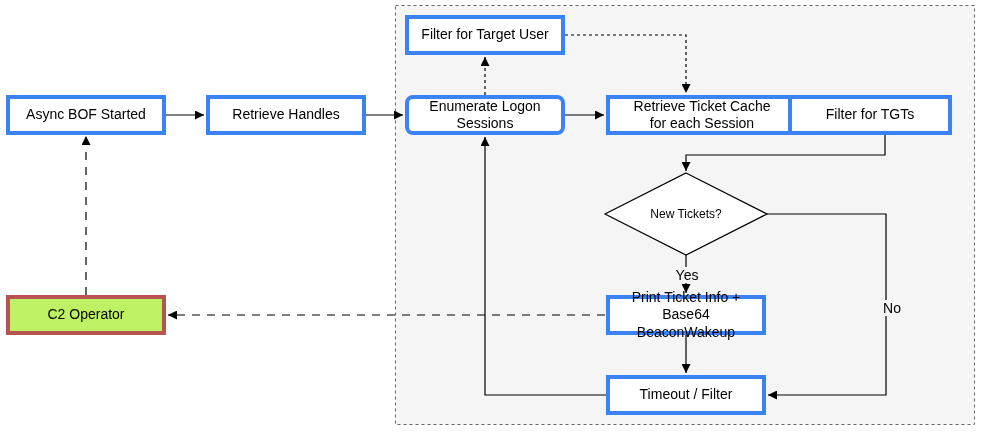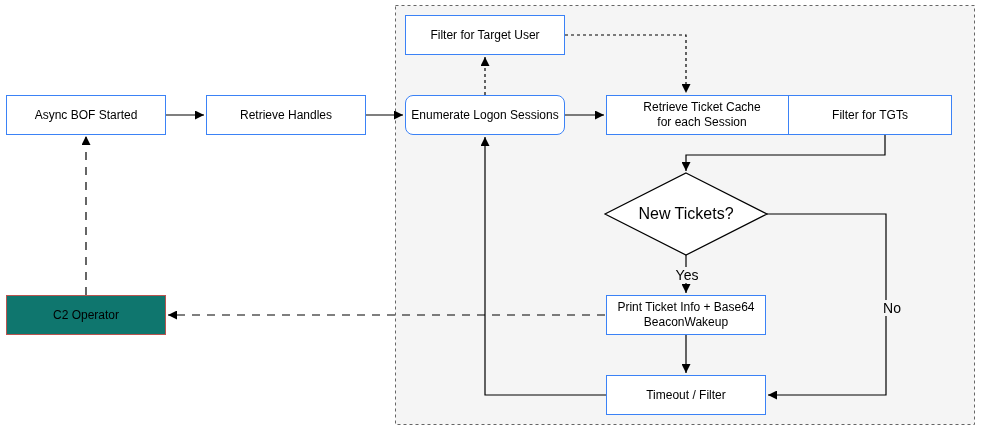--- a/index.html
+++ b/index.html
@@ -12,37 +12,37 @@
   }
   .stage { position: relative; width: 982px; height: 439px; }
   .stage svg { position: absolute; left: 0; top: 0; }
   .node {
     position: absolute;
     box-sizing: border-box;
     display: flex;
     align-items: center;
     justify-content: center;
     text-align: center;
-    font-size: 12px;
+    font-size: 14px;
     line-height: 1.25;
     white-space: pre-line;
     background: #ffffff;
-    border: 1px solid #3b82f6;
+    border: 4px solid #3b82f6;
   }
   .node.c2 {
-    background: #0f766e;
+    background: #bef264;
     border-color: #b85450;
   }
   .diamond-label {
     position: absolute;
     display: flex;
     align-items: center;
     justify-content: center;
     text-align: center;
-    font-size: 16px;
+    font-size: 12px;
     background: transparent;
     border: none;
   }
   .edge-label {
     position: absolute;
     font-size: 14px;
     text-align: center;
     background: #f5f5f5;
     padding: 0 1px;
   }

